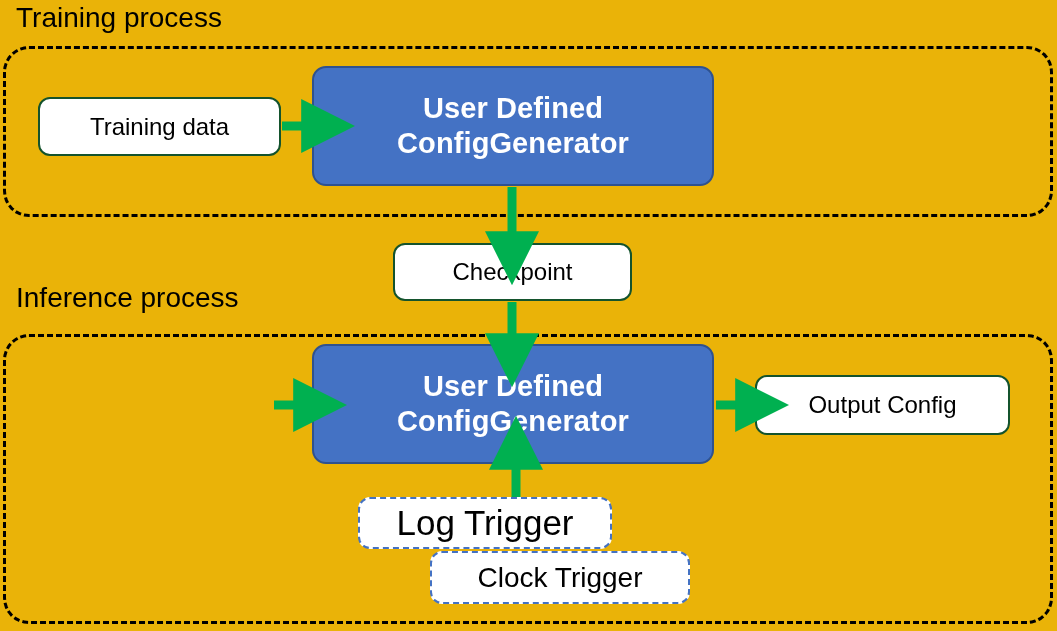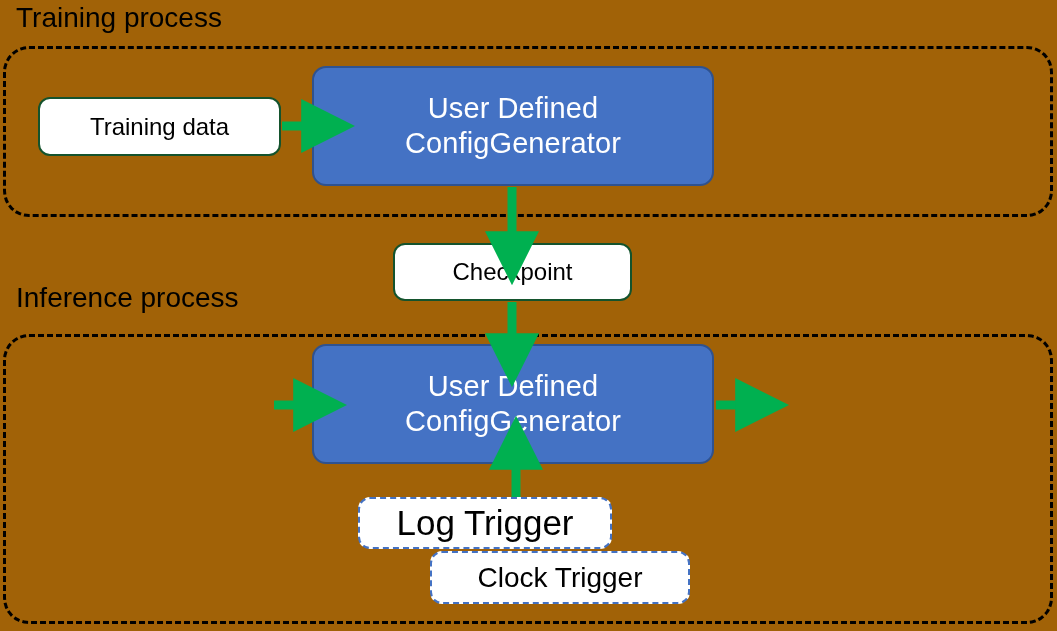--- a/index.html
+++ b/index.html
@@ -5,21 +5,21 @@
   html,body{margin:0;padding:0;background:#ffffff;}
   body{
     font-family:"Liberation Sans", sans-serif;
     -webkit-font-smoothing:antialiased;
   }
   #stage{
     position:relative;
     width:1057px;
     height:631px;
     overflow:hidden;
-    background:#a16207;
+    background:#eab308;
   }
 
   
   .section-label{
     position:absolute;
     font-size:28px;
     color:#000000;
     line-height:1;
     white-space:nowrap;
   }
@@ -45,20 +45,21 @@
     border:2px solid #2F528F;
     border-radius:14px;
     color:#ffffff;
     font-size:29px;
     line-height:1.22;
     display:flex;
     align-items:center;
     justify-content:center;
     text-align:center;
     letter-spacing:0.1px;
+    font-weight:bold;
   }
   #proc-training{ left:312px; top:66px; width:402px; height:120px; }
   #proc-inference{ left:312px; top:344px; width:402px; height:120px; }
   .proc-box .line{ display:block; }
 
   
   .data-box{
     position:absolute;
     box-sizing:border-box;
     background:#ffffff;
@@ -141,20 +142,23 @@
   </div>
 
 
   <div class="proc-box" id="proc-inference">
     <span>
       <span class="line">User Defined</span>
       <span class="line">ConfigGenerator</span>
     </span>
   </div>
 
+  <div class="data-box" id="box-output-config">
+    <span>Output Config</span>
+  </div>
 
   <div class="trigger-box" id="box-log-trigger"></div>
 
   <div class="trigger-box" id="box-clock-trigger">
     <span class="trig-text">Clock Trigger</span>
   </div>
 
   <div id="log-text-overlay">
     <span>Log Trigger</span>
   </div>

